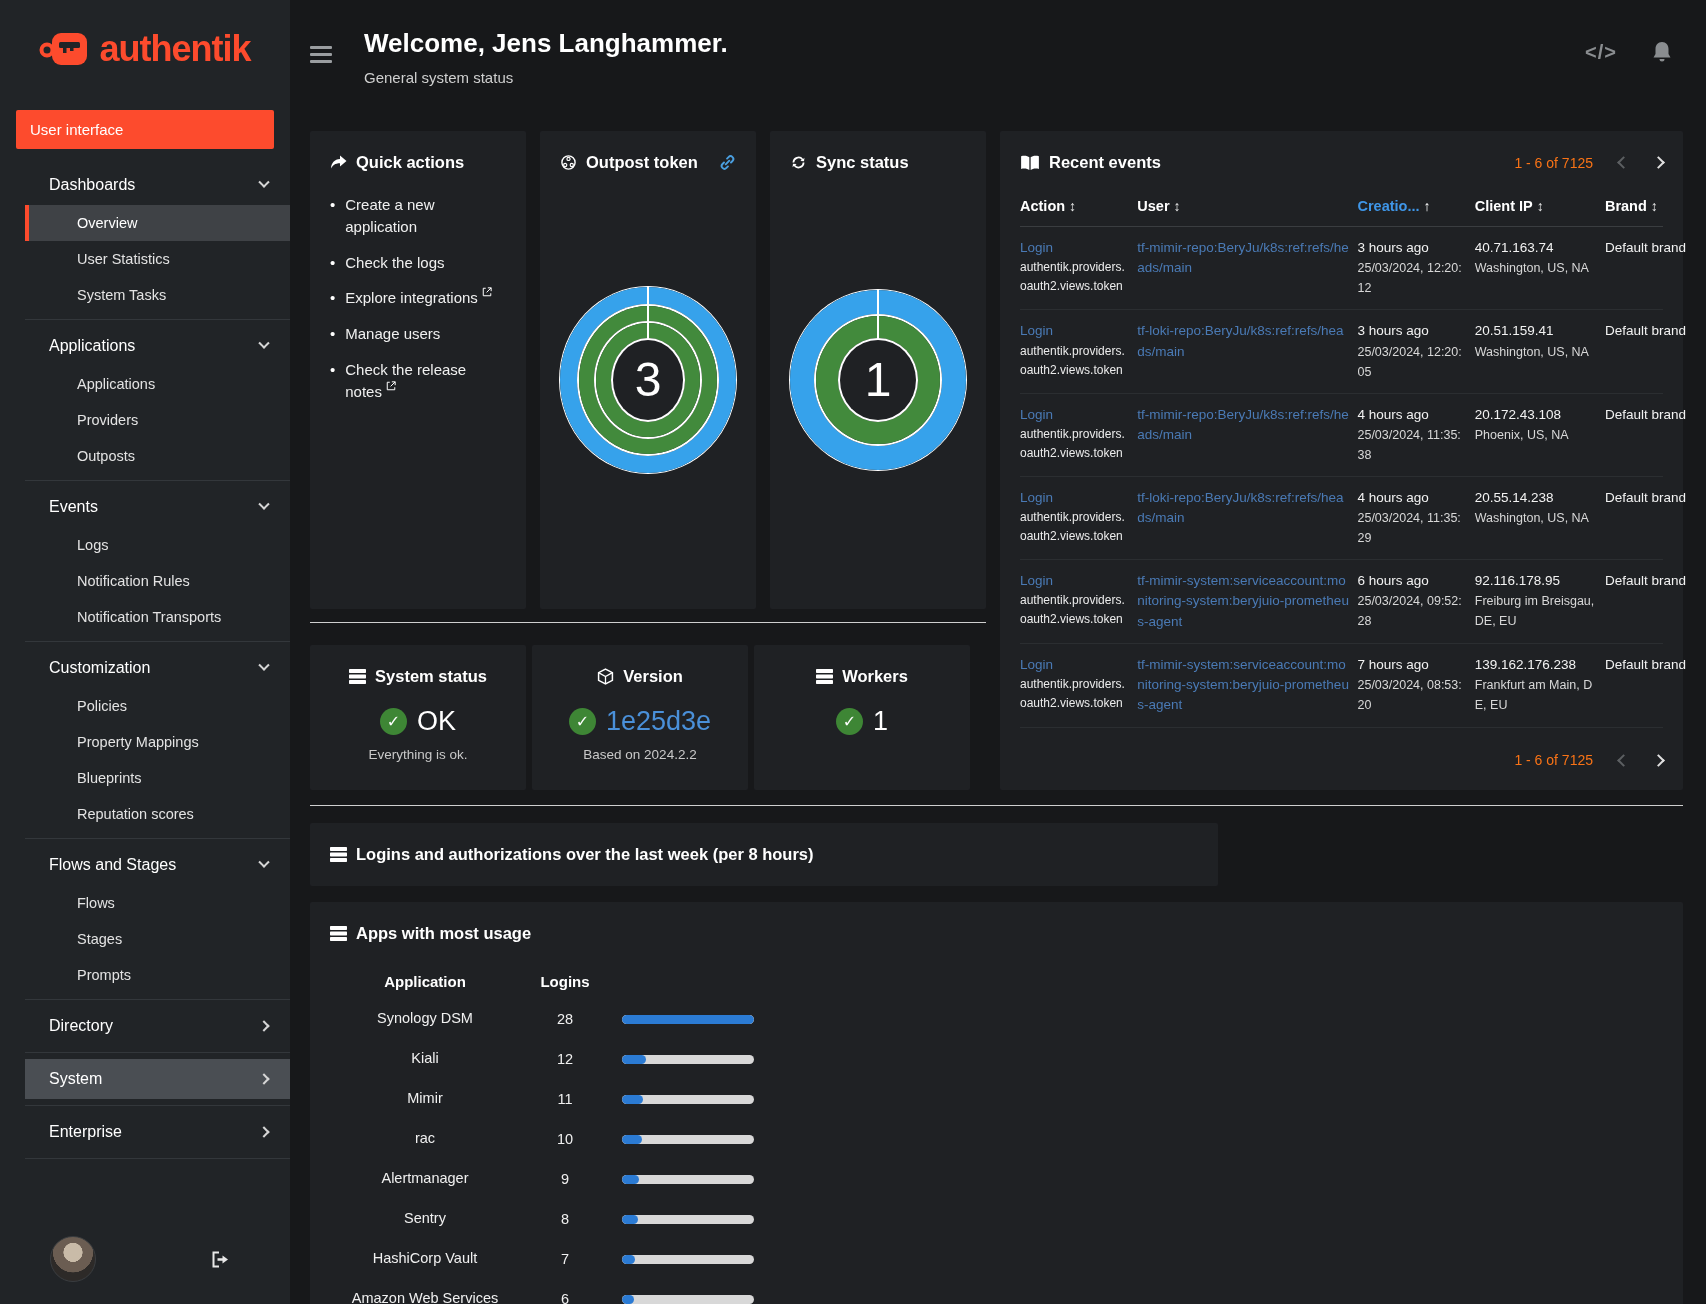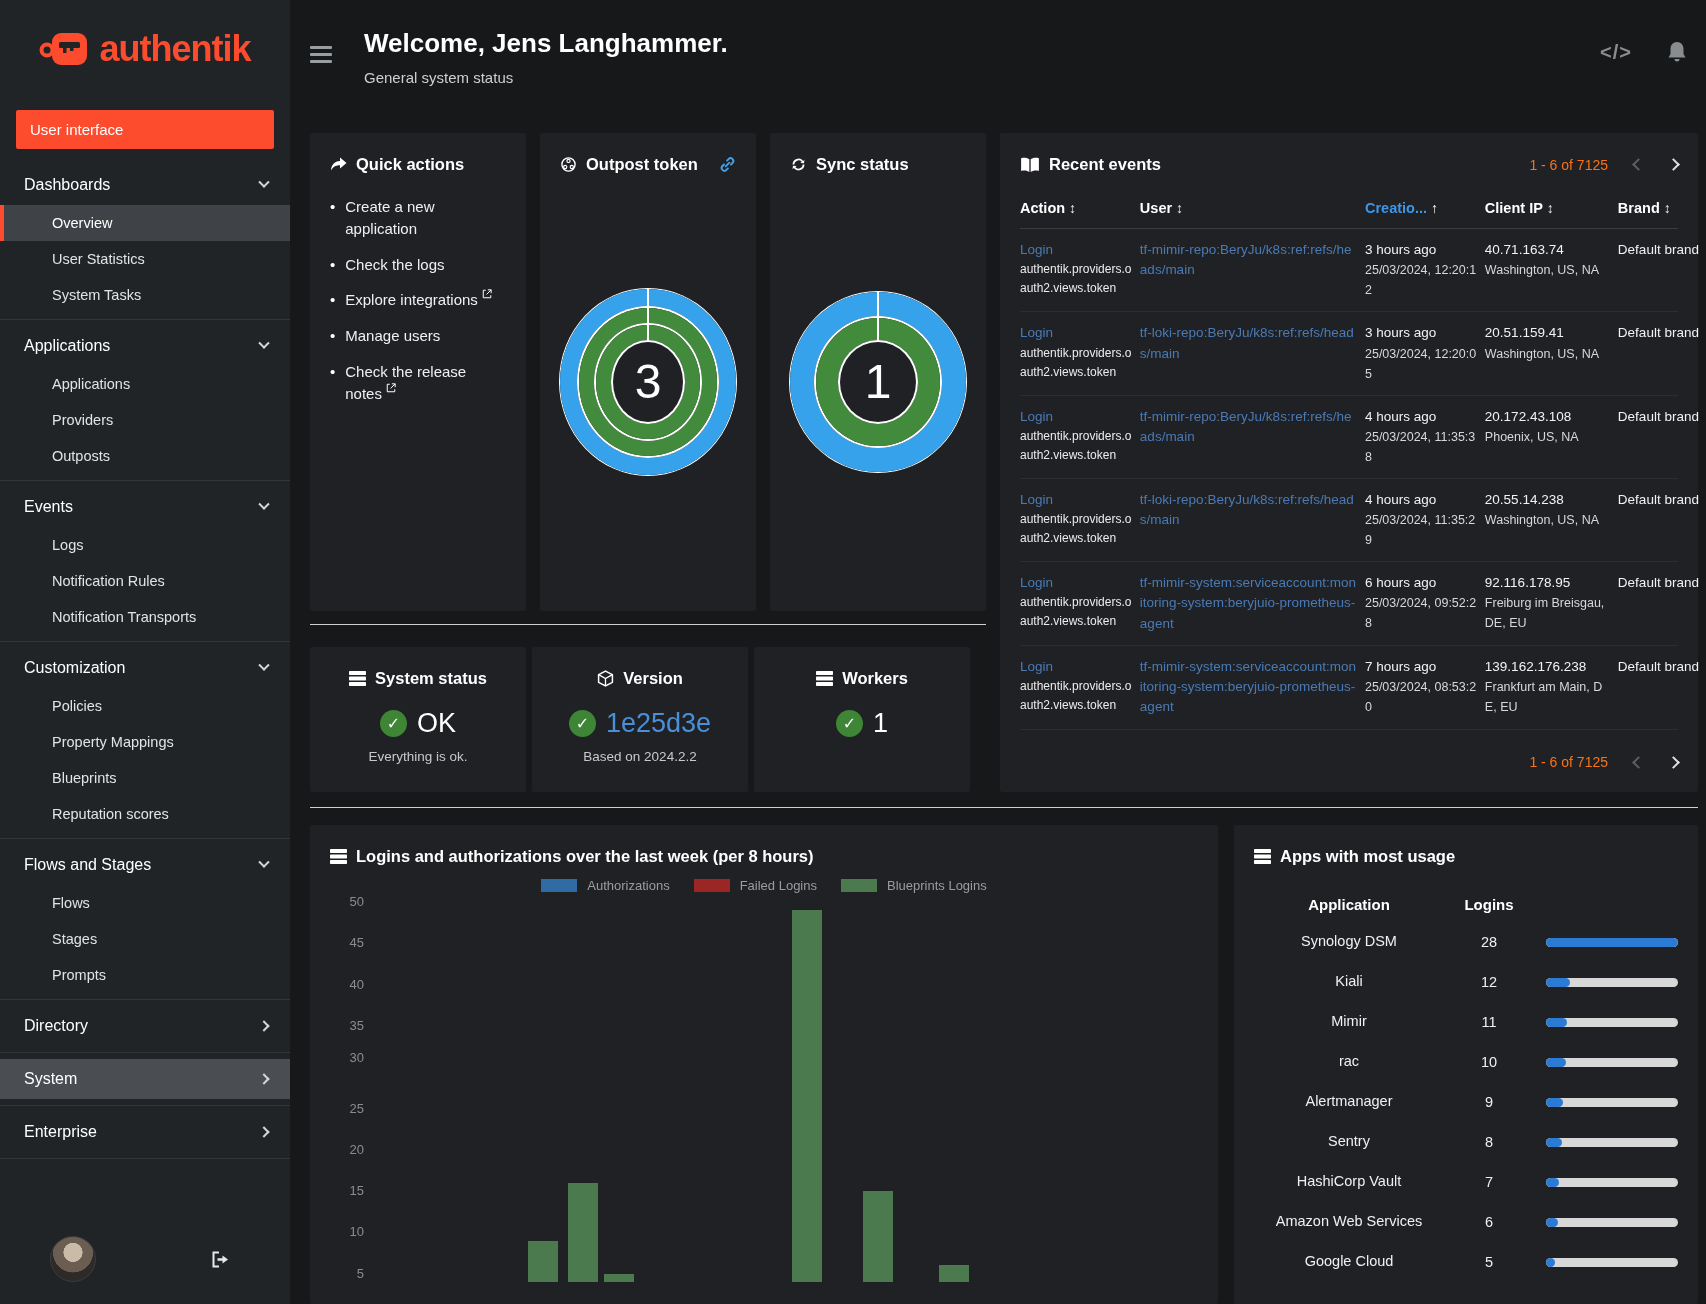--- a/index.html
+++ b/index.html
@@ -15,21 +15,21 @@
     width:290px; min-width:290px; height:100%;
     background:#212427; display:flex; flex-direction:column;
   }
   .brand { display:flex; align-items:center; justify-content:center; gap:8px; padding:28px 0 22px 0; }
   .brand-word { color:#fd4b2d; font-size:36px; font-weight:bold; letter-spacing:-1px; }
   .ui-btn {
     margin:18px 16px 10px 16px; padding:11px 14px; text-align:left;
     background:#fd4b2d; color:#fff; border:none; font-size:15px;
     font-family:inherit; cursor:pointer; border-radius:2px;
   }
-  .nav { flex:1; overflow:hidden; }
+  .nav { flex:1; overflow:hidden;padding-left:25px; }
   .nav-section { border-bottom:1px solid #33373b; padding:6px 0; }
   .nav-head {
     display:flex; align-items:center; justify-content:space-between;
     padding:11px 22px 11px 24px; color:#fff; font-size:16px; cursor:pointer;
   }
   .nav-head.hl { background:#4a4e53; }
   .nav-item {
     padding:10px 10px 10px 48px; font-size:14.5px; color:#e3e3e3; cursor:pointer;
     border-left:4px solid transparent;
   }
@@ -65,21 +65,21 @@
   .card-title { display:flex; align-items:center; gap:9px; font-size:16.5px; font-weight:bold; color:#fff; }
   .top-row { display:flex; gap:14px; height:659px; }
   .left-group { width:676px; display:flex; flex-direction:column; }
   .row1 { display:flex; gap:14px; height:479px; }
   .row1 .card { width:216px; }
   .sep-left { border:none; border-top:1px solid #cfcfcf; margin:13px 0 22px 0; }
   .row2 { display:flex; gap:6px; height:145px; }
   .row2 .card { width:216px; align-items:center; }
   .events-card { flex:1; }
   .sep-full { border:none; border-top:1px solid #cfcfcf; margin:15px 0 17px 0; }
-  .bottom-row { display:flex; gap:16px; height:481px; }
+  .bottom-row { display:flex; gap:16px; height:481px;flex-direction:column; }
 
   
   .qa-list { list-style:none; margin-top:22px; }
   .qa-list li { display:flex; gap:10px; font-size:15px; color:#f0f0f0; margin-bottom:14px; line-height:1.45; cursor:pointer; }
   .qa-list li .bullet { color:#fff; }
   .ext { display:inline-block; margin-left:4px; vertical-align:super; }
 
   
   .donut-wrap { flex:1; display:flex; align-items:center; justify-content:center; }
   .donut { position:relative; }

